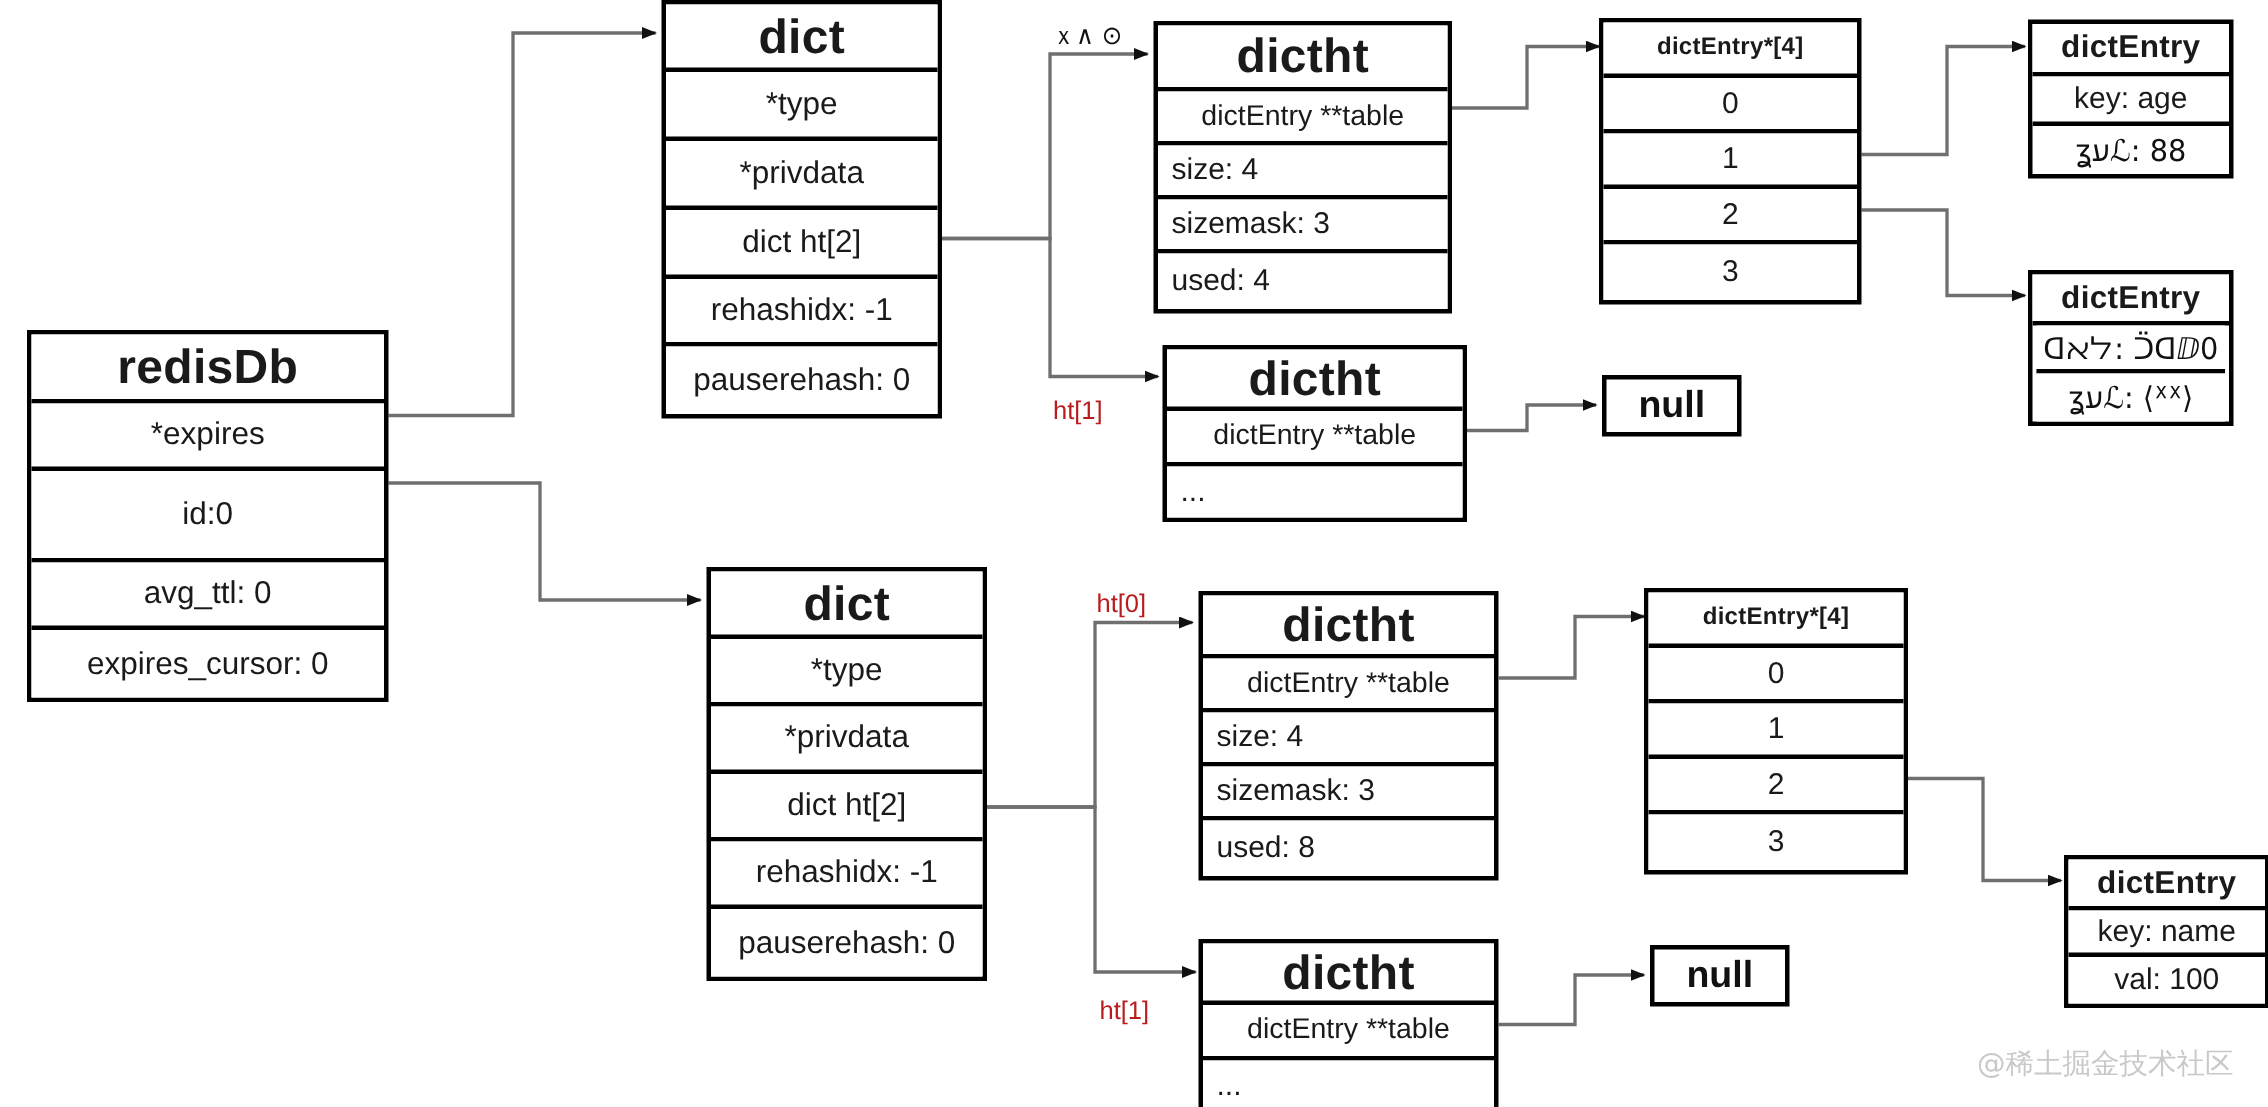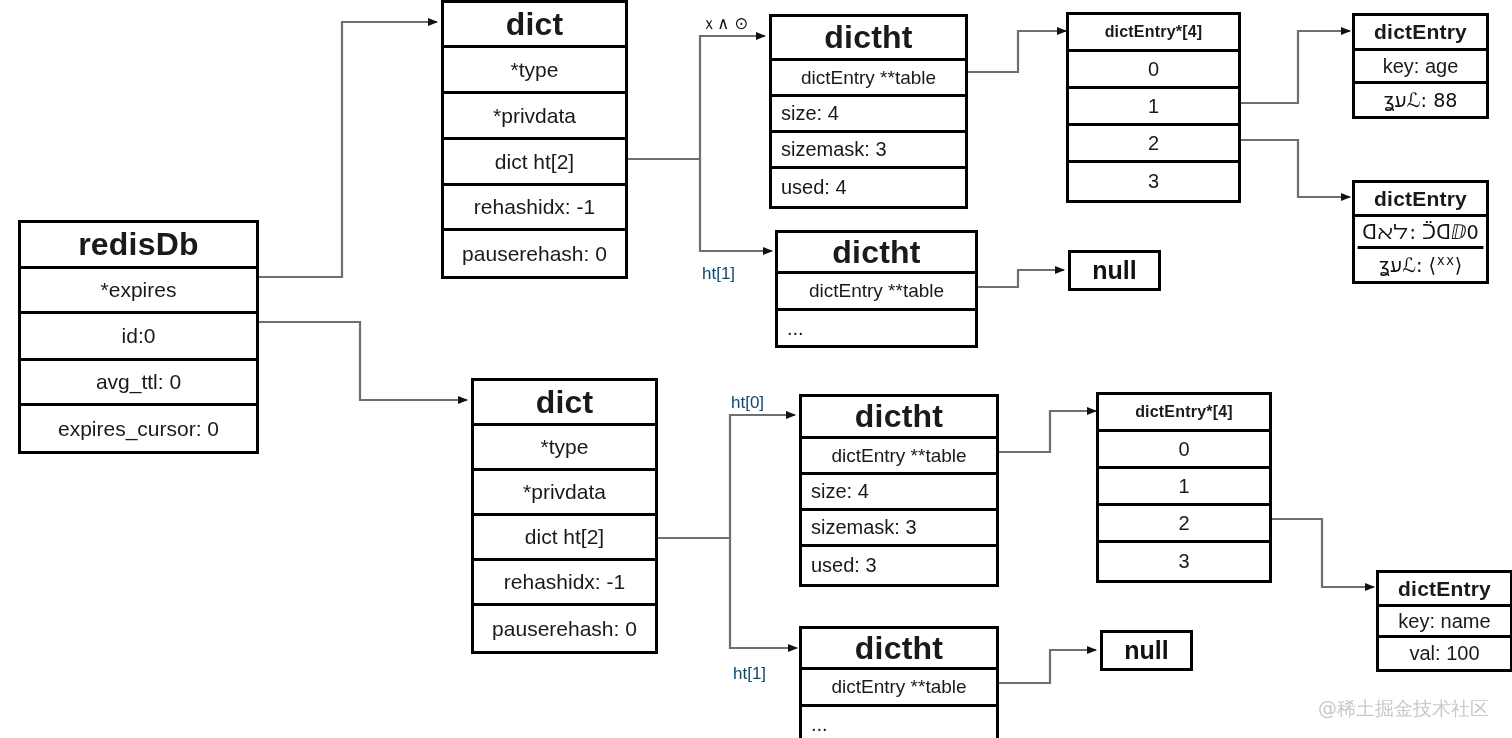--- a/index.html
+++ b/index.html
@@ -45,21 +45,21 @@
   
   .t-24{font-size:32px;}
   .t-22{font-size:16px;}
   .t-21{font-size:21px;}
   .t-20{font-size:20px;}
   .t-19{font-size:19px;}
 
   
   .htlabel{
     position:absolute;
-    color:#0c4a6e;
+    color:#b91c1c;
     font-size:17px;
     white-space:nowrap;
   }
 
   
   .garbled{
     color:#111;
     font-family:"DejaVu Sans",sans-serif;
     transform:scaleX(.96);
   }
@@ -120,21 +120,21 @@
 
       <path d="M1270,519 L1322,519 L1322,587 L1374,587" marker-end="url(#ah)"></path>
 
       <path d="M999,683 L1050,683 L1050,650 L1096,650" marker-end="url(#ah)"></path>
     </g>
   </svg>
 
   <div class="box" style="left:0px;top:220px;width:241px;margin-left:18px;">
     <div class="row title t-24" style="height:46px;">redisDb</div>
     <div class="row t-21" style="height:45px;">*expires</div>
-    <div class="row t-21" style="height:47px;">id:0</div>
+    <div class="row t-21" style="height:61px;">id:0</div>
     <div class="row t-21" style="height:45px;">avg_ttl: 0</div>
     <div class="row t-21" style="height:45px;">expires_cursor: 0</div>
   </div>
 
   <div class="box" style="left:441px;top:0px;width:187px;">
     <div class="row title t-24" style="height:45px;">dict</div>
     <div class="row t-21" style="height:46px;">*type</div>
     <div class="row t-21" style="height:46px;">*privdata</div>
     <div class="row t-21" style="height:46px;">dict ht[2]</div>
     <div class="row t-21" style="height:45px;">rehashidx: -1</div>
@@ -190,21 +190,21 @@
   </div>
 
   <div class="htlabel" style="left:731px;top:393px;">ht[0]</div>
   <div class="htlabel" style="left:733px;top:664px;">ht[1]</div>
 
   <div class="box" style="left:799px;top:394px;width:200px;">
     <div class="row title t-24" style="height:42px;">dictht</div>
     <div class="row t-19" style="height:36px;">dictEntry **table</div>
     <div class="row left t-20" style="height:36px;">size: 4</div>
     <div class="row left t-20" style="height:36px;">sizemask: 3</div>
-    <div class="row left t-20" style="height:37px;">used: 3</div>
+    <div class="row left t-20" style="height:37px;">used: 8</div>
   </div>
 
   <div class="box" style="left:799px;top:626px;width:200px;">
     <div class="row title t-24" style="height:41px;">dictht</div>
     <div class="row t-19" style="height:37px;">dictEntry **table</div>
     <div class="row left t-20" style="height:34px;">...</div>
   </div>
 
   <div class="nullbox" style="left:1100px;top:630px;width:93px;height:41px;">null</div>
 

